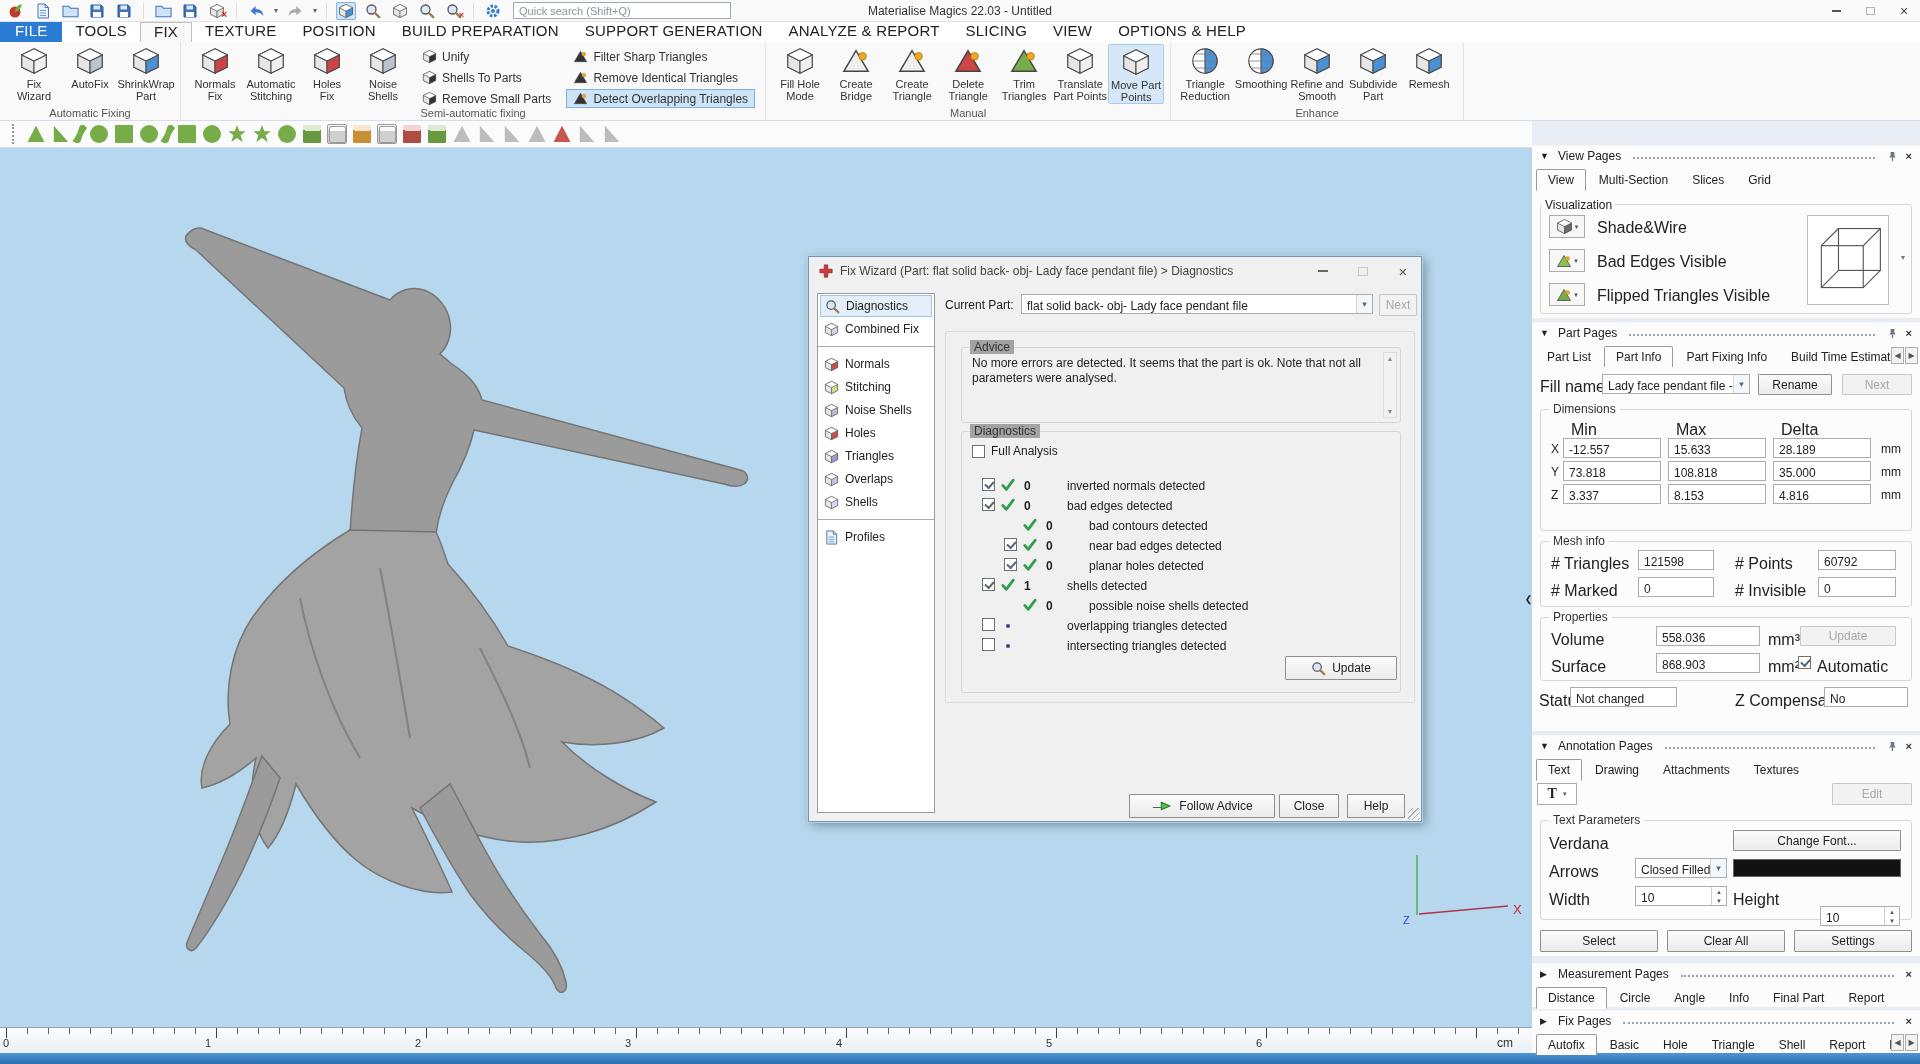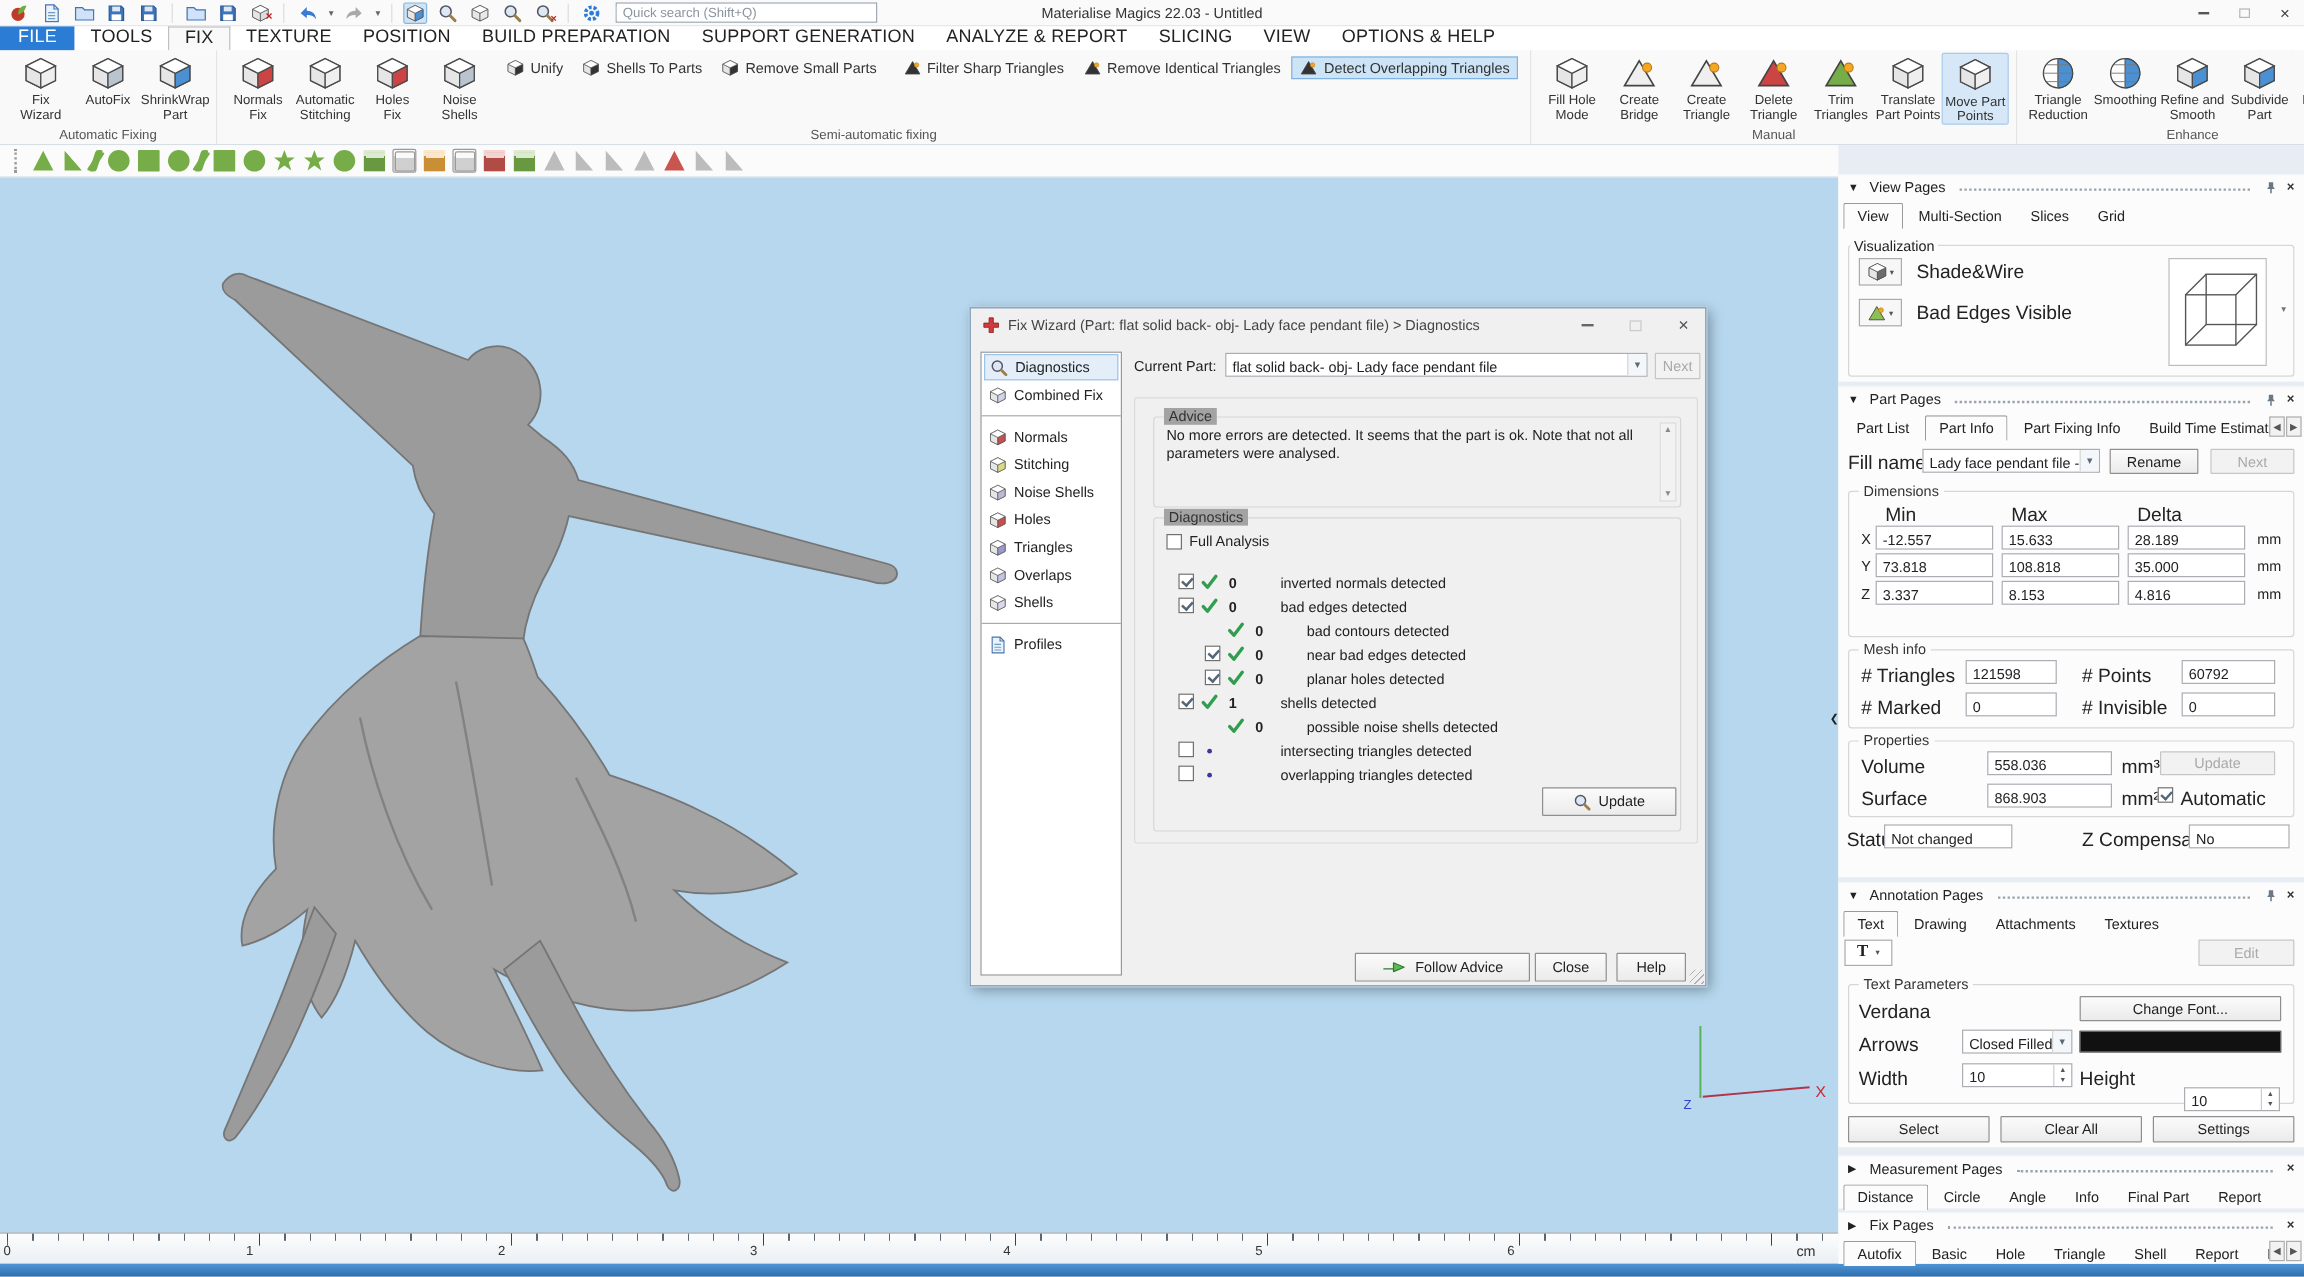--- a/index.html
+++ b/index.html
@@ -35,21 +35,21 @@
   .rgroup .glabel{position:absolute;left:0;right:0;bottom:1px;text-align:center;font-size:11px;color:#555;white-space:nowrap}
   .rbtns{display:flex;align-items:flex-start}
   .rbtn{width:56px;display:flex;flex-direction:column;align-items:center;padding-top:2px;border-radius:2px}
   .rbtn svg{width:30px;height:30px}
   .rbtn .rlabel{font-size:11px;line-height:12px;text-align:center;color:#333;margin-top:2px;white-space:pre-line}
   .rbtn.hlbtn{background:#d6e8f8;border:1px solid #a8cbec}
   .rbtn .s-tri,.rbtn .s-sphere{display:none}
   .rbtn.ic-tri .s-tri{display:block}.rbtn.ic-tri .s-cube{display:none}
   .rbtn.ic-sphere .s-sphere{display:block}.rbtn.ic-sphere .s-cube{display:none}
   .c-pale{color:#efefef}.c-steel{color:#b9c4cf}.c-blue{color:#4a90d2}.c-red{color:#cc4444}.c-green{color:#76ad48}
-  .rlists{display:flex;flex-direction:row;justify-content:flex-end;gap:2px;margin:3px 4px 0 4px}
+  .rlists{display:flex;flex-direction:column;justify-content:flex-end;gap:2px;margin:3px 4px 0 4px}
   .ritem{display:flex;align-items:center;gap:5px;height:19px;padding:0 6px;white-space:nowrap;font-size:12px;color:#333;border:1px solid transparent}
   .ritem svg{width:15px;height:15px;flex:0 0 auto}
   .ritem.hl{background:#cde4f7;border-color:#7fb2e0}
   
   #marktools{position:absolute;left:0;top:121px;width:1532px;height:27px;background:#fbfbfb;border-bottom:1px solid #d8dee5;display:flex;align-items:center;gap:7px;padding-left:12px}
   .grip{width:4px;height:20px;border-left:2px dotted #9a9a9a;margin-right:4px}
   .mt{width:18px;height:18px;display:flex;align-items:center;justify-content:center}
   .mshape{width:15px;height:15px}
   .sh-tri{clip-path:polygon(50% 4%,97% 95%,3% 95%)}
   .sh-tri2{clip-path:polygon(10% 4%,90% 95%,10% 95%)}
@@ -1006,26 +1006,26 @@
       <div class="drow r1">
         <svg class="mark">
             <use href="#sym-check"></use>
           </svg>
         <b class="cnt">0</b>
           <span class="lbl">possible noise shells detected</span>
       </div>
       <div class="drow r0">
         <span class="cb cbx"></span>
         <span class="dotmark"></span>
-        <span class="lbl">intersecting triangles detected</span>
+        <span class="lbl">overlapping triangles detected</span>
       </div>
       <div class="drow r0">
         <span class="cb cbx"></span>
         <span class="dotmark"></span>
-        <span class="lbl">overlapping triangles detected</span>
+        <span class="lbl">intersecting triangles detected</span>
       </div>
     </div>
     <div class="btn" style="position:absolute;left:323px;top:224px;width:112px;height:24px">
       <svg style="width:15px;height:15px">
           <use href="#sym-mag"></use>
         </svg>
       <span>Update</span>
     </div>
   </div>
 
@@ -1088,20 +1088,29 @@
       </div>
       <div class="frow" style="top:12px;height:30px">
         <span style="position:absolute;left:8px;top:2px;width:36px;height:23px;border:1px solid #ababab;background:#f7f7f7;display:flex;align-items:center;justify-content:center;gap:2px">
             <svg viewBox="0 0 32 32" style="width:16px;height:16px;color:#8cbf55">
               <use href="#sym-tri"></use>
             </svg>
             <span style="font-size:7px;color:#555">▾</span>
           </span>
         <span class="flabel" style="left:56px;top:6px">Bad Edges Visible</span>
       </div>
+      <div class="frow" style="top:16px;height:30px">
+        <span style="position:absolute;left:8px;top:2px;width:36px;height:23px;border:1px solid #ababab;background:#f7f7f7;display:flex;align-items:center;justify-content:center;gap:2px">
+            <svg viewBox="0 0 32 32" style="width:16px;height:16px;color:#76ad48">
+              <use href="#sym-tri"></use>
+            </svg>
+            <span style="font-size:7px;color:#555">▾</span>
+          </span>
+        <span class="flabel" style="left:56px;top:6px">Flipped Triangles Visible</span>
+      </div>
       <div style="position:absolute;right:22px;top:10px;width:82px;height:90px;border:1px solid #bdbdbd;background:#fff">
         <svg viewBox="0 0 84 84" style="width:80px;height:86px">
             <use href="#sym-cube-wire"></use>
           </svg>
       </div>
       <span style="position:absolute;right:6px;top:48px;font-size:8px;color:#777">▾</span>
     </div>
   </div>
 
   <div class="section" style="top:201px;height:409px">

